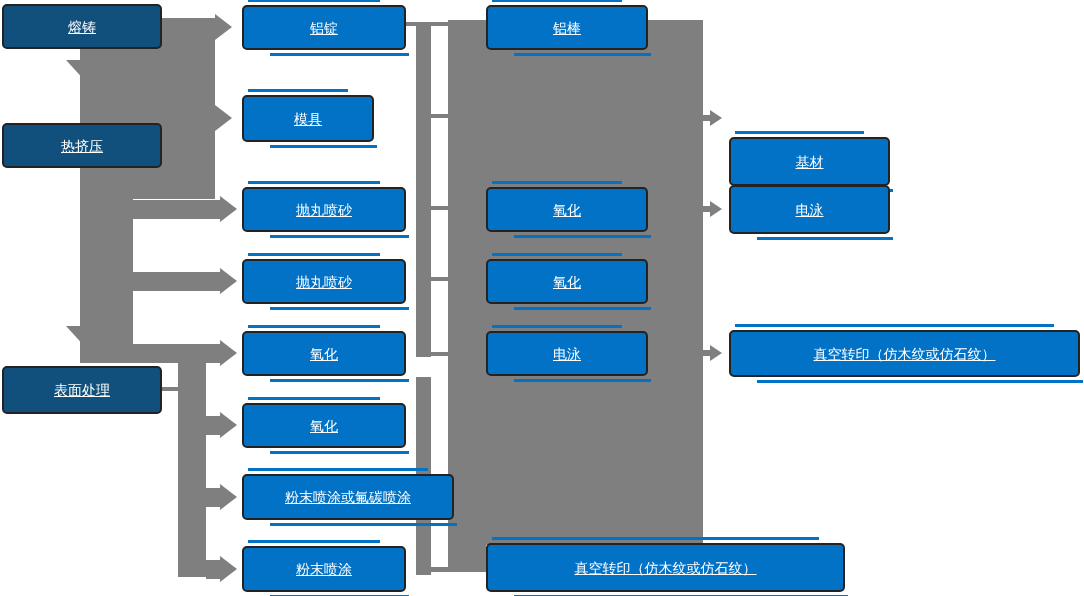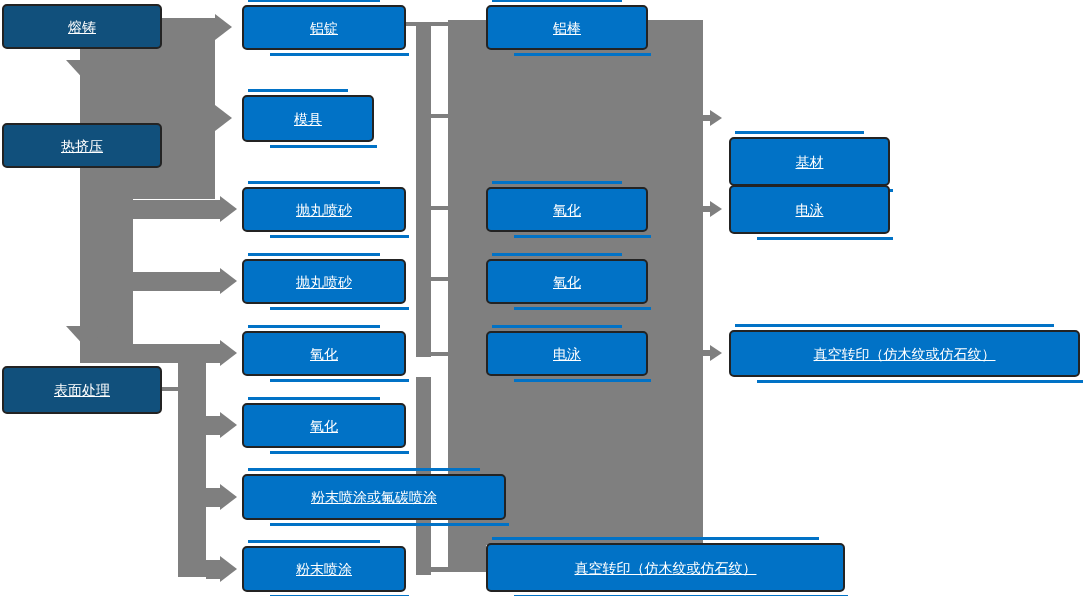--- a/index.html
+++ b/index.html
@@ -83,21 +83,21 @@
   <div class="box dark" style="left:2px;top:4px;width:160px;height:45px;">熔铸</div>
   <div class="box dark" style="left:2px;top:95px;width:160px;height:45px;margin-top:28px;">热挤压</div>
   <div class="box dark" style="left:2px;top:366px;width:160px;height:48px;">表面处理</div>
 
   <div class="box" style="left:242px;top:5px;width:164px;height:45px;">铝锭</div>
   <div class="box" style="left:242px;top:95px;width:132px;height:47px;">模具</div>
   <div class="box" style="left:242px;top:187px;width:164px;height:45px;">抛丸喷砂</div>
   <div class="box" style="left:242px;top:259px;width:164px;height:45px;">抛丸喷砂</div>
   <div class="box" style="left:242px;top:331px;width:164px;height:45px;">氧化</div>
   <div class="box" style="left:242px;top:403px;width:164px;height:45px;">氧化</div>
-  <div class="box" style="left:242px;top:474px;width:264px;height:46px;">粉末喷涂或氟碳喷涂</div>
+  <div class="box" style="left:242px;top:474px;width:212px;height:46px;">粉末喷涂或氟碳喷涂</div>
   <div class="box" style="left:242px;top:546px;width:164px;height:46px;">粉末喷涂</div>
 
   <div class="box" style="left:486px;top:5px;width:162px;height:45px;">铝棒</div>
   <div class="box" style="left:486px;top:187px;width:162px;height:45px;">氧化</div>
   <div class="box" style="left:486px;top:259px;width:162px;height:45px;">氧化</div>
   <div class="box" style="left:486px;top:331px;width:162px;height:45px;">电泳</div>
   <div class="box" style="left:486px;top:543px;width:359px;height:49px;">真空转印（仿木纹或仿石纹）</div>
 
   <div class="box" style="left:729px;top:93px;width:161px;height:49px;margin-top:44px;">基材</div>
   <div class="box" style="left:729px;top:185px;width:161px;height:49px;">电泳</div>

